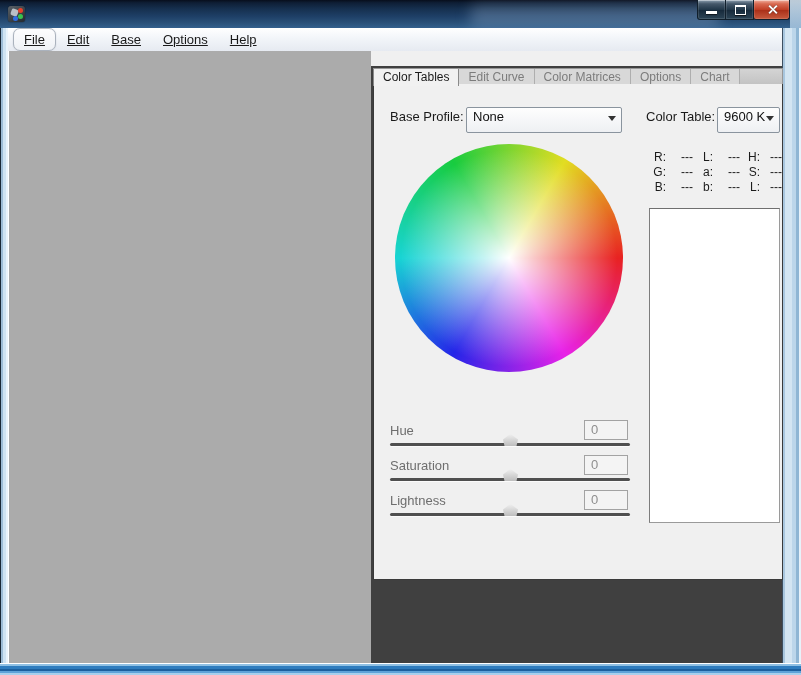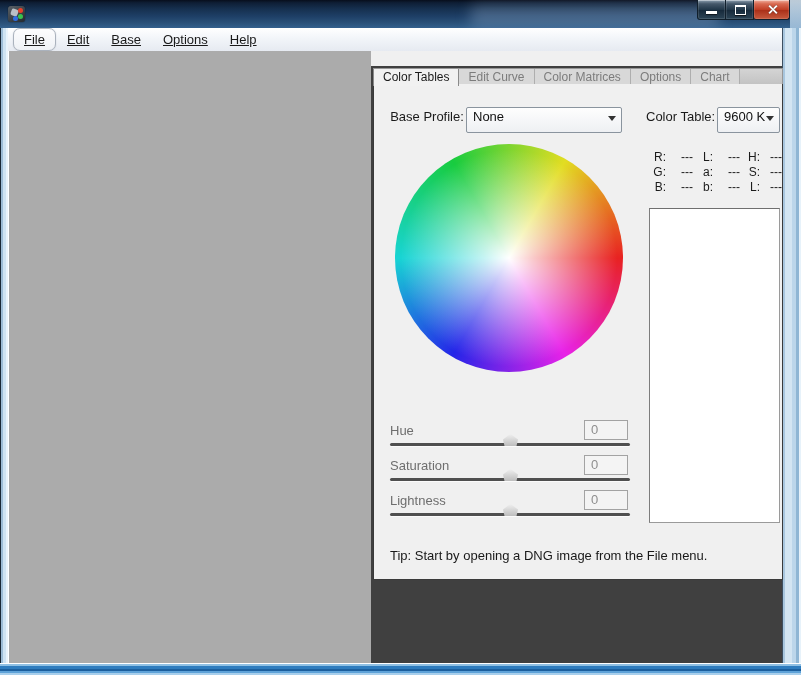--- a/index.html
+++ b/index.html
@@ -193,21 +193,21 @@
 
     <div class="tabbar">
       <span class="tab active">Color Tables</span>
       <span class="tab">Edit Curve</span>
       <span class="tab">Color Matrices</span>
       <span class="tab">Options</span>
       <span class="tab">Chart</span>
     </div>
 
     <div class="panelbox">
-      <div class="fld-label" style="left:16px;top:25px;width:74px;text-align:center;">Base Profile:</div>
+      <div class="fld-label" style="left:16px;top:25px;width:74px;text-align:left;">Base Profile:</div>
       <div class="combo" style="left:92px;top:23px;width:156px;">
         <span>None</span>
         <span class="arrow"></span>
       </div>
       <div class="fld-label" style="left:272px;top:25px;width:68px;text-align:center;">Color Table:</div>
       <div class="combo" style="left:343px;top:23px;width:63px;">
         <span>9600 K</span>
         <span class="arrow"></span>
       </div>
 
@@ -250,20 +250,19 @@
       <div class="slider-label" style="top:374px;">Saturation</div>
       <div class="value-box" style="top:371px;">0</div>
       <div class="track" style="top:394px;"></div>
       <div class="thumb" style="top:385px;"></div>
 
       <div class="slider-label" style="top:409px;">Lightness</div>
       <div class="value-box" style="top:406px;">0</div>
       <div class="track" style="top:429px;"></div>
       <div class="thumb" style="top:420px;"></div>
 
-      <div class="tip">Tip: Start by opening a DNG image from the File menu.</div>
     </div>
   </div>
 </div>
 
 <div class="frame-left"></div>
 <div class="frame-right"></div>
 <div class="frame-bottom"></div>
 
 </body></html>

